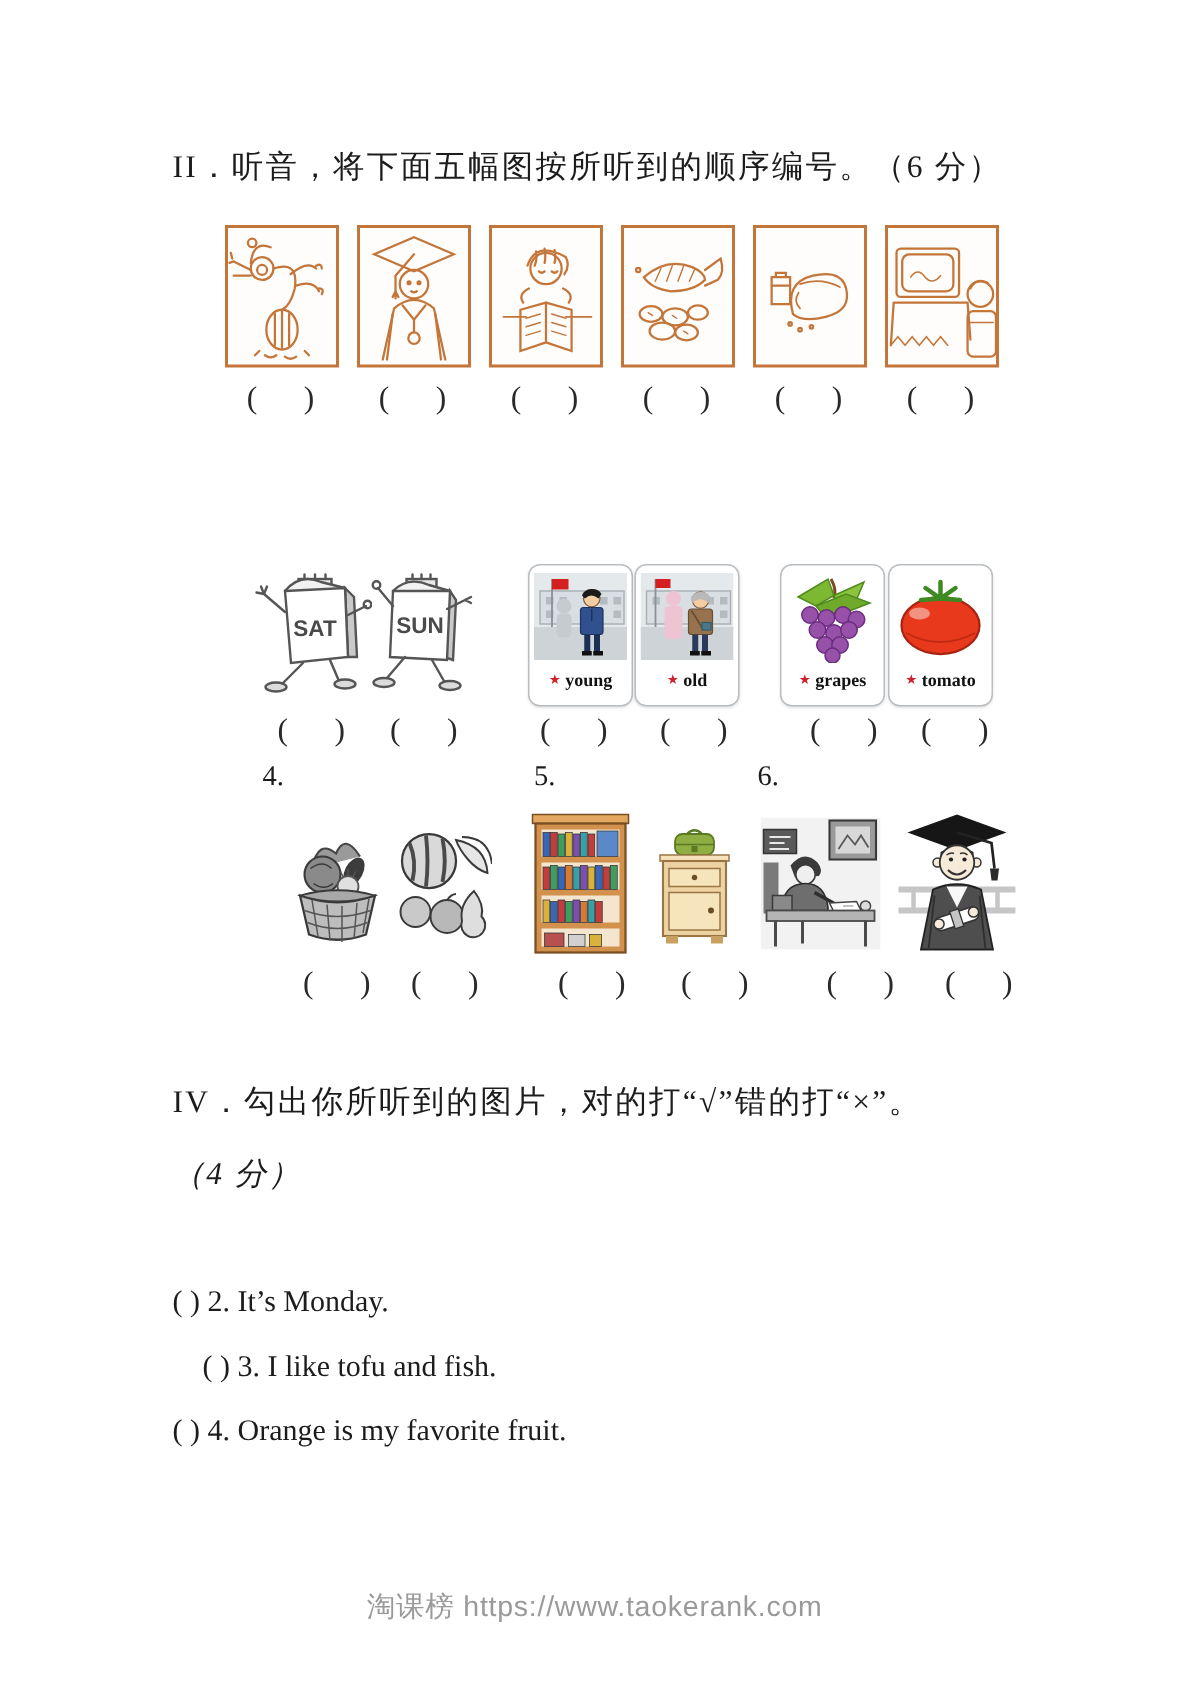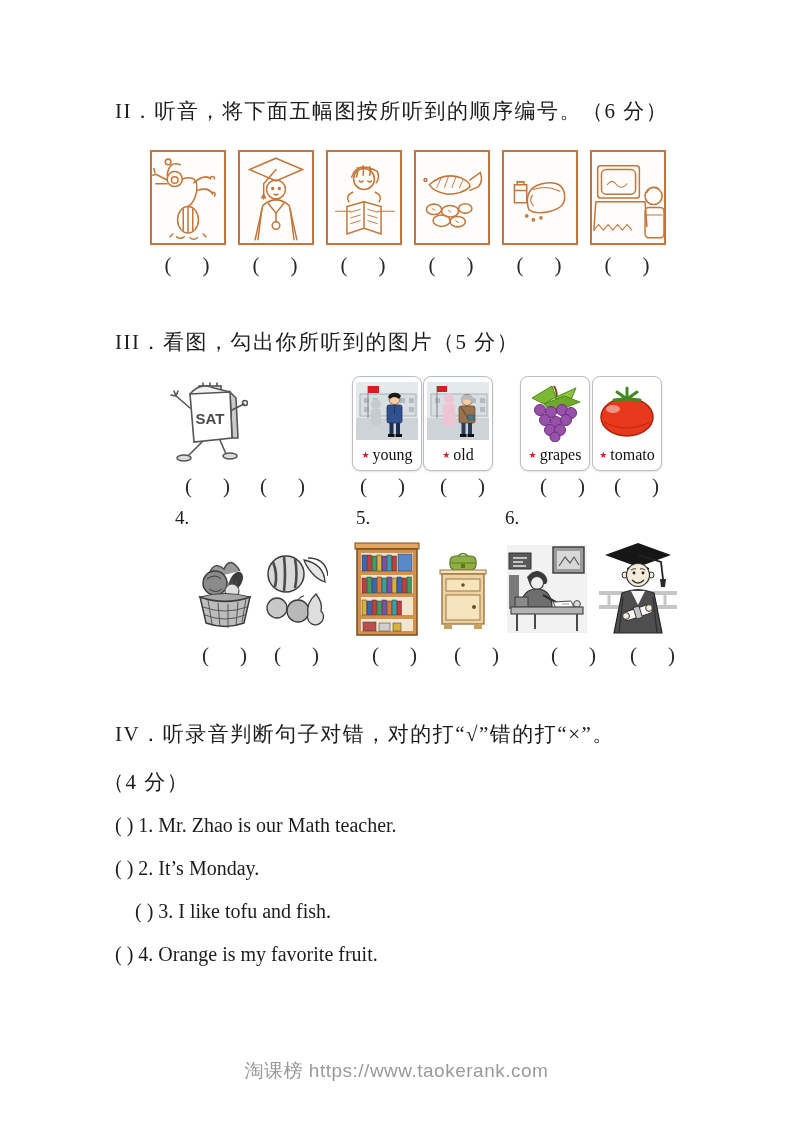--- a/index.html
+++ b/index.html
@@ -16,21 +16,21 @@
   .obox svg{width:100%;height:100%;display:block;}
   .brow{display:flex;gap:12px;}
   .bcell{width:76px;text-align:center;}
   
   .card{width:70px;height:95px;background:#ffffff;border:1.5px solid #b9bec2;border-radius:8px;
         box-sizing:border-box;display:flex;flex-direction:column;align-items:center;
         box-shadow:0 1px 2px rgba(0,0,0,.12);}
   .card svg{width:62px;height:62px;margin-top:3px;display:block;}
   .card-label{display:flex;align-items:center;gap:3px;margin-top:4px;}
   .card-label .star{color:#cf2030;font-size:9px;line-height:1;}
-  .card-label .word{font-weight:normal;font-size:16px;color:#111;}
+  .card-label .word{font-weight:bold;font-size:12px;color:#111;}
   .sketch svg{display:block;}
   .footer{width:100%;text-align:center;font-family:"Liberation Sans","DejaVu Sans",sans-serif;
           font-size:19px;color:#9a9a9a;letter-spacing:.5px;}
 </style>
 </head>
 <body>
 
 <div class="page">
 
   <div class="abs heading" style="left:115px;top:97px;">II．听音，将下面五幅图按所听到的顺序编号。（6 分）</div>
@@ -117,37 +117,53 @@
 
   <div class="abs brow" style="left:150px;top:253px;">
     <div class="bcell"><span class="bk">(    )</span></div>
     <div class="bcell"><span class="bk">(    )</span></div>
     <div class="bcell"><span class="bk">(    )</span></div>
     <div class="bcell"><span class="bk">(    )</span></div>
     <div class="bcell"><span class="bk">(    )</span></div>
     <div class="bcell"><span class="bk">(    )</span></div>
   </div>
 
-  <div class="abs heading" style="left:115px;top:328px;">III．看图，勾出你所听到的图片（5 分）</div>
 
   <div class="abs sketch" style="left:168px;top:378px;text-align:center;">
     <svg width="80" height="90" viewBox="0 0 80 90" fill="none" stroke="#555" stroke-width="1.6" stroke-linecap="round">
       <rect x="31" y="8" width="22" height="8" fill="#e8e8e8"></rect>
       <path d="M35,8 v-3 M42,8 v-3 M49,8 v-3"></path>
       <path d="M22,16 Q32,4 46,10 L62,14" fill="#f2f2f2"></path>
       <path d="M62,14 L68,20 L70,60 L64,60 Z" fill="#c9c9c9"></path>
       <path d="M22,16 L62,14 L64,60 L26,64 Z" fill="#ffffff"></path>
       <text x="42" y="46" text-anchor="middle" font-family="Liberation Sans,sans-serif" font-size="15" font-weight="bold" fill="#4a4a4a" stroke="none">SAT</text>
       <path d="M22,30 L8,18 M8,18 l-5,-1 m5,1 l-2,-5 m2,5 l2,-5"></path>
       <path d="M64,32 L76,26"></path>
         <circle cx="77" cy="25" r="2.5"></circle>
       <path d="M34,64 L20,78"></path>
         <ellipse cx="16" cy="80" rx="7" ry="3" fill="#dcdcdc"></ellipse>
       <path d="M52,62 L58,76"></path>
         <ellipse cx="62" cy="78" rx="7" ry="3" fill="#dcdcdc"></ellipse>
+    </svg>
+  </div>
+  <div class="abs sketch" style="left:246px;top:382px;">
+    <svg width="70" height="86" viewBox="0 0 70 86" fill="none" stroke="#555" stroke-width="1.6" stroke-linecap="round">
+      <rect x="25" y="4" width="20" height="8" fill="#e8e8e8"></rect>
+      <path d="M29,4 v-3 M35,4 v-3 M41,4 v-3"></path>
+      <path d="M16,12 Q26,2 40,8 L54,12" fill="#f2f2f2"></path>
+      <path d="M54,12 L58,18 L56,58 L50,56 Z" fill="#c9c9c9"></path>
+      <path d="M16,12 L54,12 L52,58 L14,56 Z" fill="#ffffff"></path>
+      <text x="34" y="40" text-anchor="middle" font-family="Liberation Sans,sans-serif" font-size="15" font-weight="bold" fill="#4a4a4a" stroke="none">SUN</text>
+      <path d="M16,22 L6,10"></path>
+        <circle cx="5" cy="8" r="2.5"></circle>
+      <path d="M52,24 L64,18 M64,18 l4,-2 m-4,2 l4,2"></path>
+      <path d="M24,56 L12,70"></path>
+        <ellipse cx="10" cy="73" rx="7" ry="3" fill="#dcdcdc"></ellipse>
+      <path d="M42,58 L50,72"></path>
+        <ellipse cx="54" cy="75" rx="7" ry="3" fill="#dcdcdc"></ellipse>
     </svg>
   </div>
 
   <div class="abs card" style="left:352px;top:376px;">
     <svg viewBox="0 0 62 58">
       <rect x="0" y="0" width="62" height="40" fill="#e4e9ec"></rect>
       <rect x="0" y="36" width="62" height="22" fill="#cdd3d7"></rect>
       <rect x="4" y="12" width="56" height="22" fill="#d9dee2" stroke="#aab2b8" stroke-width="1"></rect>
       <g fill="#b4bcc2">
         <rect x="8" y="16" width="5" height="5"></rect>
@@ -394,23 +410,22 @@
     </svg>
   </div>
 
   <span class="abs bk" style="left:202px;top:643px;">(    )</span>
   <span class="abs bk" style="left:274px;top:643px;">(    )</span>
   <span class="abs bk" style="left:372px;top:643px;">(    )</span>
   <span class="abs bk" style="left:454px;top:643px;">(    )</span>
   <span class="abs bk" style="left:551px;top:643px;">(    )</span>
   <span class="abs bk" style="left:630px;top:643px;">(    )</span>
 
-  <div class="abs heading" style="left:115px;top:720px;">IV．听录音判断句子对错，对的打“√”错的打“×”。</div>
-  <div class="abs heading" style="left:103px;top:768px;">（4 分）</div>
-
-  <div class="abs sentence" style="left:115px;top:814px;">( ) 1. Mr. Zhao is our Math teacher.</div>
+  <div class="abs heading" style="left:115px;top:720px;">IV．勾出你所听到的图片，对的打“√”错的打“×”。</div>
+  <div class="abs heading" style="left:115px;top:768px;font-style:italic;">（4 分）</div>
+
   <div class="abs sentence" style="left:115px;top:857px;">( ) 2. It’s Monday.</div>
   <div class="abs sentence" style="left:115px;top:900px;margin-left:20px;">( ) 3. I like tofu and fish.</div>
   <div class="abs sentence" style="left:115px;top:943px;">(  ) 4. Orange is my favorite fruit.</div>
 
   <div class="abs footer" style="left:0;top:1058px;">淘课榜 https://www.taokerank.com</div>
 
 </div>
 
 </body></html>

